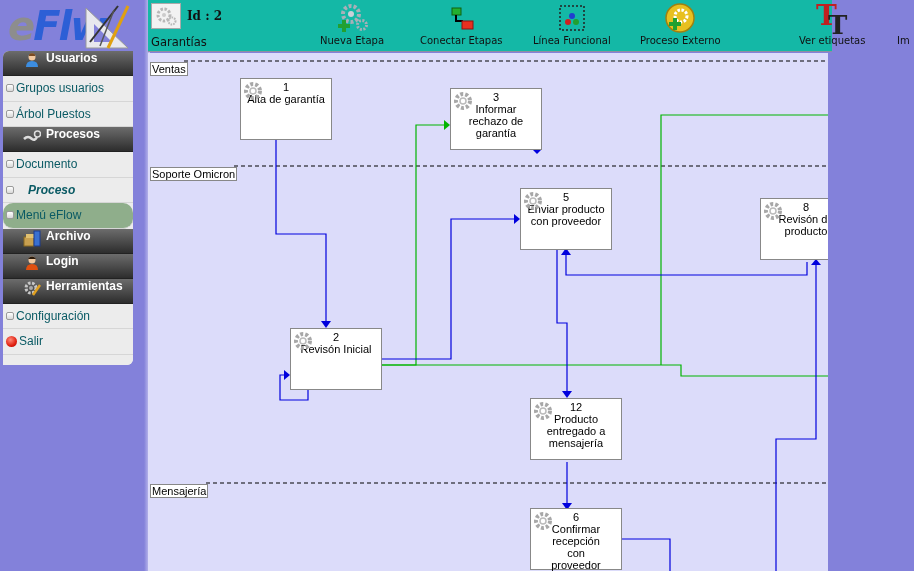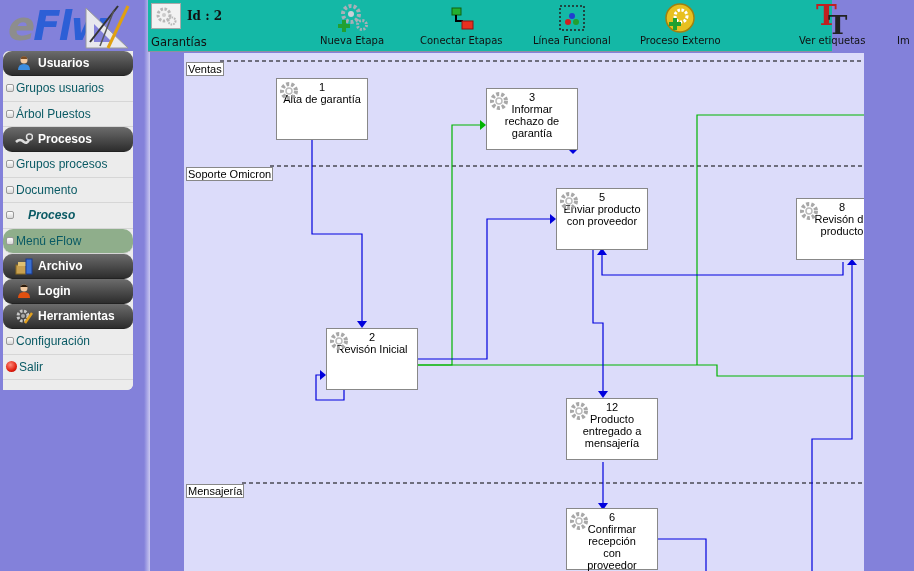--- a/index.html
+++ b/index.html
@@ -14,22 +14,22 @@
     #logo .logo-text { position: absolute; left: 2px; top: 2px; font-family: "DejaVu Sans", sans-serif;
       font-weight: bold; font-style: italic; font-size: 40px; letter-spacing: -2px; line-height: 44px; }
     #logo .e { color: #8d8d8d; }
     #logo .fl { color: #2c5fd6; }
     #logo .w { color: #2c5fd6; }
     #logo svg { position: absolute; left: 72px; top: 0; }
 
     #menu { position: absolute; left: 3px; top: 51px; width: 130px; background: #ececec;
       border-radius: 6px 0 6px 0; overflow: hidden; }
     .menu-head { height: 25px; background: linear-gradient(#6c6c6c, #2d2d2d); color: #fff;
-      font-weight: bold; font-size: 12px; display: flex; align-items: center; padding-left: 12px;
-      border-bottom: 1px solid #222; border-radius: 9px; }
+      font-weight: bold; font-size: 12px; display: flex; padding-left: 20px;
+      border-bottom: 1px solid #222; }
     .menu-head .hicon { width: 18px; height: 18px; margin-right: 5px; display: inline-flex; align-items: center; justify-content: center; }
     .menu-item { height: 25.5px; display: flex; align-items: center; font-size: 12px; padding-left: 3px;
       border-bottom: 1px solid #d6d6d6; background: #ececec; }
     .menu-item .chk { width: 8px; height: 8px; border: 1px solid #9a9a9a; border-radius: 2px;
       background: linear-gradient(#fff, #d8d8d8); margin-right: 2px; display: inline-block; }
     .menu-item a { color: #0a5a64; cursor: pointer; }
     .menu-item.bold a { font-weight: bold; font-style: italic; margin-left: 12px; }
     .menu-item.active { background: #8fae8b; border-radius: 10px; }
     .menu-item .dot-red { width: 11px; height: 11px; border-radius: 50%;
       background: radial-gradient(circle at 40% 35%, #ff8a7a, #e02010 60%, #a00 100%); margin-right: 2px; display: inline-block; }
@@ -39,21 +39,21 @@
       border-bottom: 1px solid #8f8f9f; }
     .tb-btn { position: absolute; top: 2px; display: flex; flex-direction: column; align-items: center; cursor: pointer; }
     .tb-btn .ticon { height: 32px; display: flex; align-items: center; justify-content: center; }
     .tb-btn .tlabel { font-family: "DejaVu Sans", sans-serif; font-size: 10px; color: #111; margin-top: 1px; white-space: nowrap; }
     #proc-info { position: absolute; left: 3px; top: 3px; }
     #proc-thumb { width: 30px; height: 26px; border: 1px solid #aaa; background: #f2f2f2; display: flex; align-items: center; justify-content: center; }
     #proc-id { position: absolute; left: 39px; top: 9px; font-family: "DejaVu Serif", serif; font-weight: bold; font-size: 12px; color: #111; white-space: nowrap; }
     #proc-name { position: absolute; left: 3px; top: 35px; font-family: "DejaVu Sans", sans-serif; font-size: 11.5px; color: #111; }
 
     
-    #canvas { position: absolute; left: 148px; top: 53px; width: 680px; height: 518px; background: #dcdcfa; overflow: hidden; margin-left: 36px; }
+    #canvas { position: absolute; left: 148px; top: 53px; width: 680px; height: 518px; background: #dcdcfa; overflow: hidden; }
     #lines { position: absolute; left: 0; top: 0; }
     .lane-label { position: absolute; left: 2px; font-size: 11px; color: #000; background: #fff;
       border: 1px solid #888; padding: 0 1px; line-height: 12px; }
     .stage { position: absolute; background: #fff; border: 1px solid #888; text-align: center;
       font-size: 11px; line-height: 12px; color: #000; cursor: pointer; }
     .stage .gear { position: absolute; left: 1px; top: 1px; }
     .stage .num { display: block; margin-top: 2px; }
     .stage .sname { display: block; padding: 0 4px; }
   </style>
 </head>
@@ -92,24 +92,20 @@
     </div>
 
     <div class="menu-head">
       <span class="hicon">
         <svg width="18" height="14" viewBox="0 0 18 14">
             <path d="M1 10 Q5 6 9 10 Q12 12 14 8" stroke="#ddd" stroke-width="2.5" fill="none"></path>
             <circle cx="14.5" cy="5" r="3" fill="none" stroke="#ddd" stroke-width="1.5"></circle>
           </svg>
       </span>
       <span>Procesos</span>
-    </div>
-    <div class="menu-item">
-      <span class="chk"></span>
-      <a> Grupos procesos</a>
     </div>
     <div class="menu-item">
       <span class="chk"></span>
       <a> Documento</a>
     </div>
     <div class="menu-item bold">
       <span class="chk"></span>
       <a> Proceso</a>
     </div>
     <div class="menu-item active">

